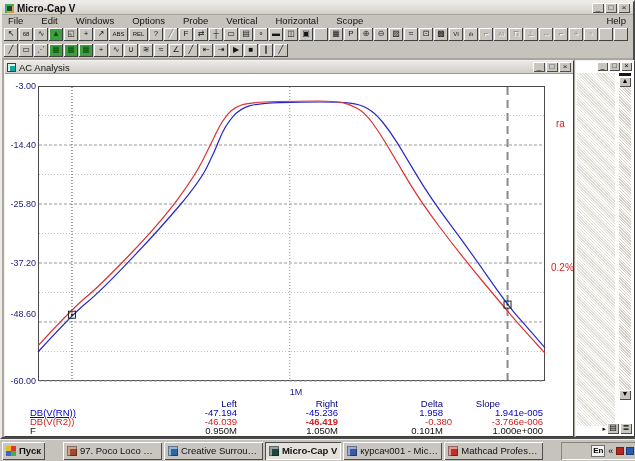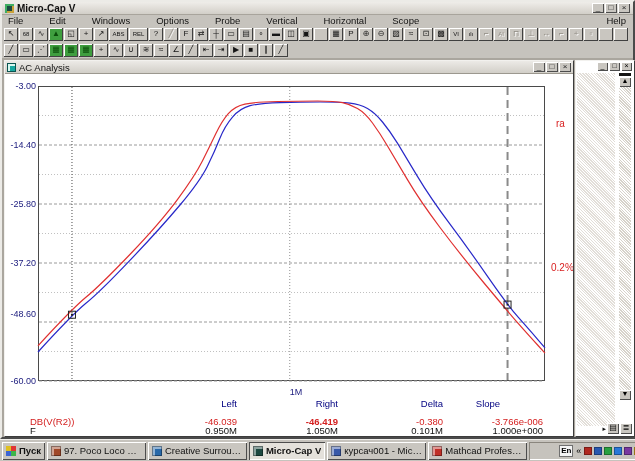--- a/index.html
+++ b/index.html
@@ -6,21 +6,21 @@
   html,body{width:635px;height:461px;overflow:hidden;}
   .screen{position:absolute;inset:0;width:635px;height:461px;background:#c6c3bd;overflow:hidden;}
 
   
   .app{position:absolute;left:0;top:0;width:635px;height:439px;border:2px solid;border-color:#ecebe7 #4a4a4a #4a4a4a #ecebe7;background:#c6c3bd;}
   .titlebar{height:13px;display:flex;align-items:center;gap:3px;padding:0 3px;background:linear-gradient(180deg,#efede9,#d2cfc8);border-bottom:1px solid #a8a49c;}
   .app-icon{width:9px;height:9px;background:#1c4840;box-shadow:inset 2px 2px 0 #3fae62, inset -2px -2px 0 #caa23a;flex:0 0 auto;}
   .title-text{font-size:10px;font-weight:bold;color:#101010;line-height:11px;white-space:nowrap;}
   .win-controls{margin-left:auto;display:flex;gap:1px;}
   .ctl{width:12px;height:10px;font-size:8px;line-height:9px;text-align:center;background:#c9c6c0;box-shadow:inset 1px 1px #fff,inset -1px -1px #4d4d4d;color:#222;cursor:default;}
-  .menubar{height:11px;display:flex;gap:26px;align-items:center;padding:0 6px;font-size:9.5px;position:relative;color:#111;}
+  .menubar{height:11px;display:flex;gap:18px;align-items:center;padding:0 6px;font-size:9.5px;position:relative;color:#111;}
   .menu-help{position:absolute;right:7px;}
   .toolbar{height:16px;display:flex;gap:1px;align-items:center;padding:0 2px;}
   .tb{width:14px;height:13px;flex:0 0 auto;font-size:8px;line-height:12px;text-align:center;background:#c9c6c0;box-shadow:inset -1px -1px #404040,inset 1px 1px #ffffff;color:#151515;overflow:hidden;white-space:nowrap;}
   .tb.wide{width:19px;font-size:6px;}
   .tb.small{font-size:6px;}
   .tb.green{background:#3f9e3f;color:#0b4d0b;}
   .tb.disabled{color:#918d85;text-shadow:1px 1px 0 #fdfdfd;}
 
   
   .mdi{position:absolute;left:0;top:56px;right:0;bottom:0;background:#aaa69e;}
@@ -45,21 +45,21 @@
   .rp-bar{position:absolute;right:3px;top:12px;width:12px;height:3px;background:#161616;}
   .rp-up{position:absolute;right:3px;top:16px;width:12px;height:10px;}
   .rp-track{position:absolute;right:3px;top:26px;width:12px;height:303px;background:repeating-linear-gradient(45deg,#ffffff 0 1px,#d6d2ca 1px 2px);}
   .rp-down{position:absolute;right:3px;top:329px;width:12px;height:10px;}
   .rp-dither{position:absolute;left:1px;top:12px;width:38px;height:353px;background:repeating-linear-gradient(45deg,#ffffff 0 1px,#e2ded8 1px 2px);}
   .rp-bottom{position:absolute;right:2px;bottom:2px;display:flex;gap:1px;align-items:center;}
   .rp-arrow{font-size:7px;color:#111;}
   .rp-btn{width:12px;height:11px;font-size:8px;line-height:10px;text-align:center;background:#c9c6c0;box-shadow:inset 1px 1px #fff,inset -1px -1px #4d4d4d;}
 
   
-  .taskbar{position:absolute;left:0;bottom:0;width:635px;height:22px;background:#c6c3bd;border-top:1px solid #efeeea;display:flex;align-items:center;gap:2px;padding:0 2px;}
+  .taskbar{position:absolute;left:0;bottom:0;width:635px;height:22px;background:#c6c3bd;border-top:1px solid #efeeea;display:flex;align-items:center;gap:18px;padding:0 2px;}
   .tk-btn{height:18px;display:flex;align-items:center;gap:3px;padding:0 4px;font-size:9.5px;background:#c9c6c0;box-shadow:inset 1px 1px #fff,inset -1px -1px #4d4d4d;white-space:nowrap;overflow:hidden;flex:0 0 auto;color:#111;}
   .tk-btn.active{background:#e4e1db;box-shadow:inset 1px 1px #4d4d4d,inset -1px -1px #fff;font-weight:bold;}
   .start-logo{width:10px;height:10px;flex:0 0 auto;background:
       linear-gradient(45deg,transparent 0,transparent 0) #fff;
       background-image:conic-gradient(#e03434 0 25%,#3cb44b 0 50%,#3c64d4 0 75%,#e0c020 0);}
   .tk-icon{width:10px;height:10px;flex:0 0 auto;box-shadow:inset 0 0 0 1px rgba(0,0,0,.35), inset 3px 3px 0 rgba(255,255,255,.5);}
   .tk-label{overflow:hidden;text-overflow:ellipsis;max-width:78px;}
   .tray{margin-left:auto;height:18px;display:flex;align-items:center;gap:3px;padding:0 5px;box-shadow:inset 1px 1px #8a867e,inset -1px -1px #fff;font-size:9.5px;flex:0 0 auto;}
   .lang-box{width:14px;height:12px;background:#f4f4f4;border:1px solid #707070;font-size:8px;line-height:10px;text-align:center;font-weight:bold;margin-left:25px;}
   .tray-ico{width:8px;height:8px;flex:0 0 auto;box-shadow:inset 0 0 0 1px rgba(0,0,0,.3);}
@@ -200,25 +200,32 @@
               <rect x="70.97422680412338" y="312.72333333333336" width="2" height="2" fill="#222"></rect>
               <rect x="504.0412371134023" y="300.0898245614035" width="7" height="7" fill="none" stroke="#222" stroke-width="1"></rect>
               <rect x="506.5412371134023" y="302.5898245614035" width="2" height="2" fill="#222"></rect>
             </svg>
             <div class="tbl-row" style="top: 325px;">
               <div class="tbl-cell hdr" style="left: 122px;">Left</div>
               <div class="tbl-cell hdr" style="left: 223px;">Right</div>
               <div class="tbl-cell hdr" style="left: 328px;">Delta</div>
               <div class="tbl-cell hdr" style="left: 428px; text-align: center;">Slope</div>
             </div>
+            <div class="tbl-row" style="top: 334px;">
+              <div class="tbl-label" style="color: rgb(0, 0, 204); text-decoration: underline;">DB(V(RN))</div>
+              <div class="tbl-cell" style="left: 122px; color: rgb(0, 0, 204);">-47.194</div>
+              <div class="tbl-cell" style="left: 223px; color: rgb(0, 0, 204);">-45.236</div>
+              <div class="tbl-cell" style="left: 328px; color: rgb(0, 0, 204);">1.958</div>
+              <div class="tbl-cell" style="left: 428px; color: rgb(0, 0, 204);">1.941e-005</div>
+            </div>
             <div class="tbl-row" style="top: 343px;">
               <div class="tbl-label" style="color: rgb(212, 32, 32);">DB(V(R2))</div>
               <div class="tbl-cell" style="left: 122px; color: rgb(212, 32, 32);">-46.039</div>
               <div class="tbl-cell" style="left: 223px; color: rgb(212, 32, 32); font-weight: bold;">-46.419</div>
-              <div class="tbl-cell" style="left: 328px; color: rgb(212, 32, 32);">-0.380</div>
+              <div class="tbl-cell" style="left: 337px; color: rgb(212, 32, 32);">-0.380</div>
               <div class="tbl-cell" style="left: 428px; color: rgb(212, 32, 32);">-3.766e-006</div>
             </div>
             <div class="tbl-row" style="top: 352px;">
               <div class="tbl-label" style="color: rgb(16, 16, 16);">F</div>
               <div class="tbl-cell" style="left: 122px; color: rgb(16, 16, 16);">0.950M</div>
               <div class="tbl-cell" style="left: 223px; color: rgb(16, 16, 16);">1.050M</div>
               <div class="tbl-cell" style="left: 328px; color: rgb(16, 16, 16);">0.101M</div>
               <div class="tbl-cell" style="left: 428px; color: rgb(16, 16, 16);">1.000e+000</div>
             </div>
           </div>

